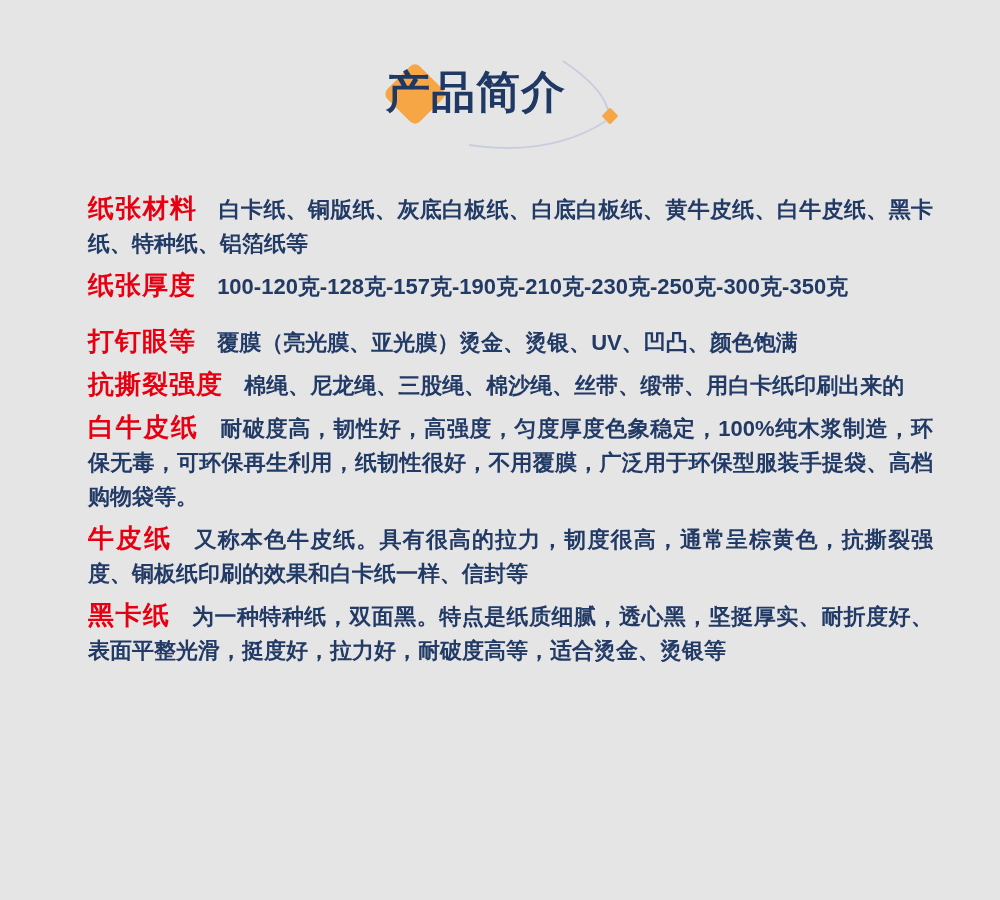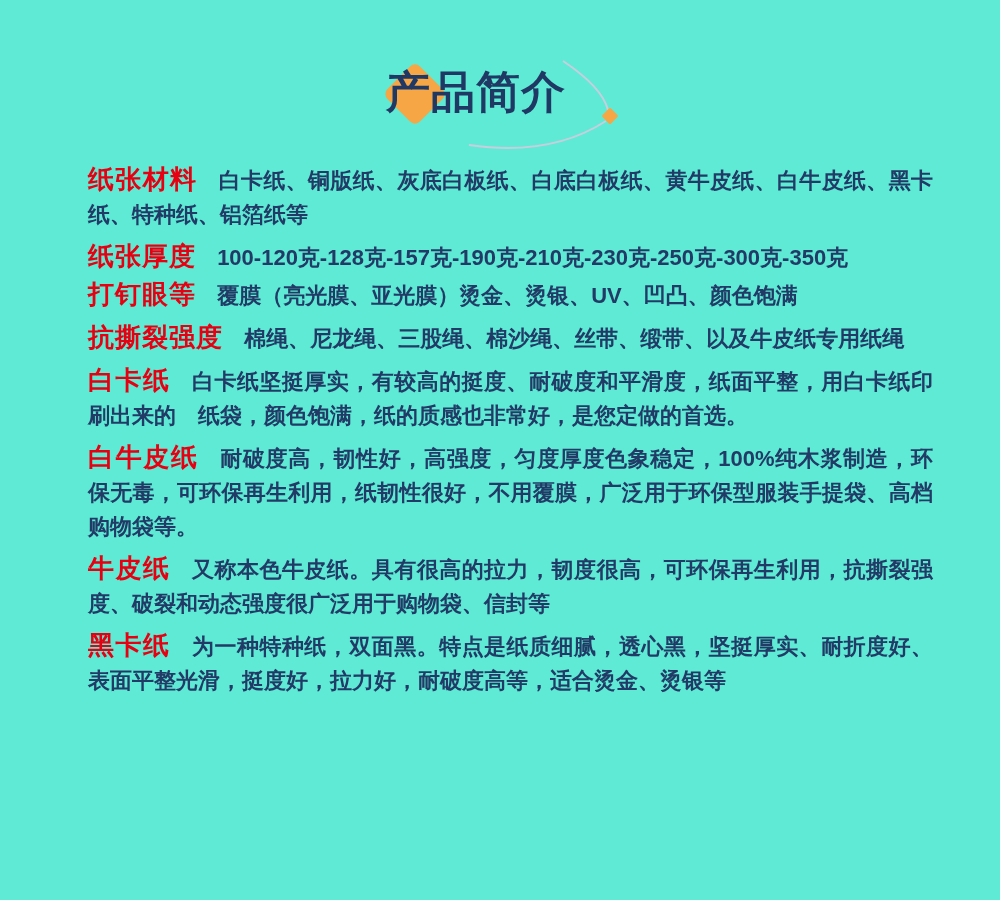--- a/index.html
+++ b/index.html
@@ -1,20 +1,20 @@
 <!DOCTYPE html>
 <html><head>
 <meta charset="utf-8">
 <style>
   html, body { margin: 0; padding: 0; background: #ffffff; }
   .page {
     position: relative;
     width: 1000px;
     height: 900px;
-    background: #5eead4;
+    background: #e5e5e5;
     overflow: hidden;
     font-family: "Liberation Sans", "DejaVu Sans", sans-serif;
   }
   
   .title-area {
     position: absolute;
     left: 0; top: 0;
     width: 1000px; height: 200px;
   }
   .title-decor {
@@ -32,33 +32,33 @@
     line-height: 48px;
     font-weight: bold;
     letter-spacing: 1px;
     color: #1f3864;
     white-space: nowrap;
   }
   
   .content {
     position: absolute;
     left: 88px;
-    top: 162px;
+    top: 191px;
     width: 845px;
     z-index: 1;
   }
   .section {
     margin: 0 0 7px 0;
     font-size: 22px;
     line-height: 34px;
     font-weight: bold;
     color: #223a66;
     text-align: justify;
   }
-  .section.tight { margin-bottom: 2px; }
+  .section.tight { margin-bottom: 20px; }
   .section-label {
     color: #e60012;
     font-size: 26px;
     margin-right: 15px;
     letter-spacing: 1px;
   }
 </style>
 </head>
 <body>
 
@@ -90,37 +90,33 @@
       <span class="section-text">100-120克-128克-157克-190克-210克-230克-250克-300克-350克</span>
     </p>
 
     <p class="section">
       <span class="section-label">打钉眼等</span>
       <span class="section-text">覆膜（亮光膜、亚光膜）烫金、烫银、UV、凹凸、颜色饱满</span>
     </p>
 
     <p class="section">
       <span class="section-label">抗撕裂强度</span>
-      <span class="section-text">棉绳、尼龙绳、三股绳、棉沙绳、丝带、缎带、以及牛皮纸专用纸绳</span>
+      <span class="section-text">棉绳、尼龙绳、三股绳、棉沙绳、丝带、缎带、用白卡纸印刷出来的</span>
     </p>
 
-    <p class="section">
-      <span class="section-label">白卡纸</span>
-      <span class="section-text">白卡纸坚挺厚实，有较高的挺度、耐破度和平滑度，纸面平整，用白卡纸印刷出来的　纸袋，颜色饱满，纸的质感也非常好，是您定做的首选。</span>
-    </p>
 
 
     <p class="section">
       <span class="section-label">白牛皮纸</span>
       <span class="section-text">耐破度高，韧性好，高强度，匀度厚度色象稳定，100%纯木浆制造，环保无毒，可环保再生利用，纸韧性很好，不用覆膜，广泛用于环保型服装手提袋、高档购物袋等。</span>
     </p>
 
     <p class="section">
       <span class="section-label">牛皮纸</span>
-      <span class="section-text">又称本色牛皮纸。具有很高的拉力，韧度很高，可环保再生利用，抗撕裂强度、破裂和动态强度很广泛用于购物袋、信封等</span>
+      <span class="section-text">又称本色牛皮纸。具有很高的拉力，韧度很高，通常呈棕黄色，抗撕裂强度、铜板纸印刷的效果和白卡纸一样、信封等</span>
     </p>
 
     <p class="section">
       <span class="section-label">黑卡纸</span>
       <span class="section-text">为一种特种纸，双面黑。特点是纸质细腻，透心黑，坚挺厚实、耐折度好、表面平整光滑，挺度好，拉力好，耐破度高等，适合烫金、烫银等</span>
     </p>
 
   </main>
 </div>
 

